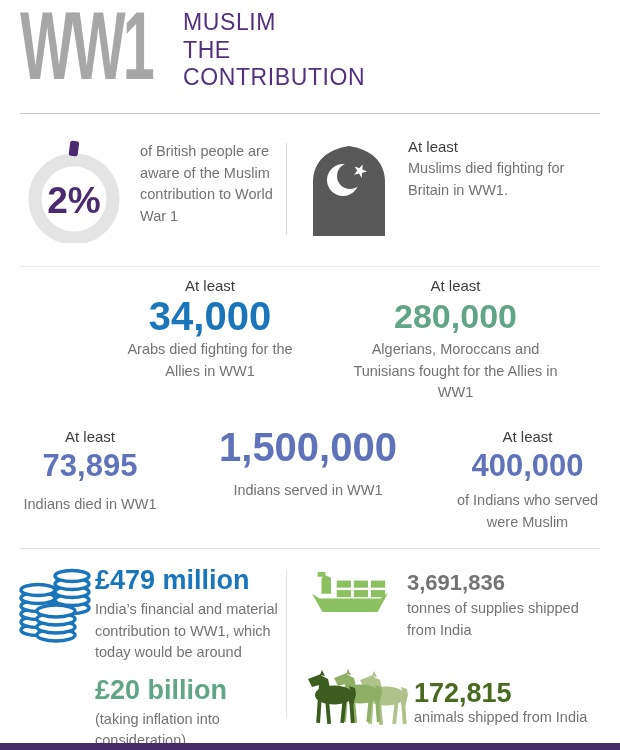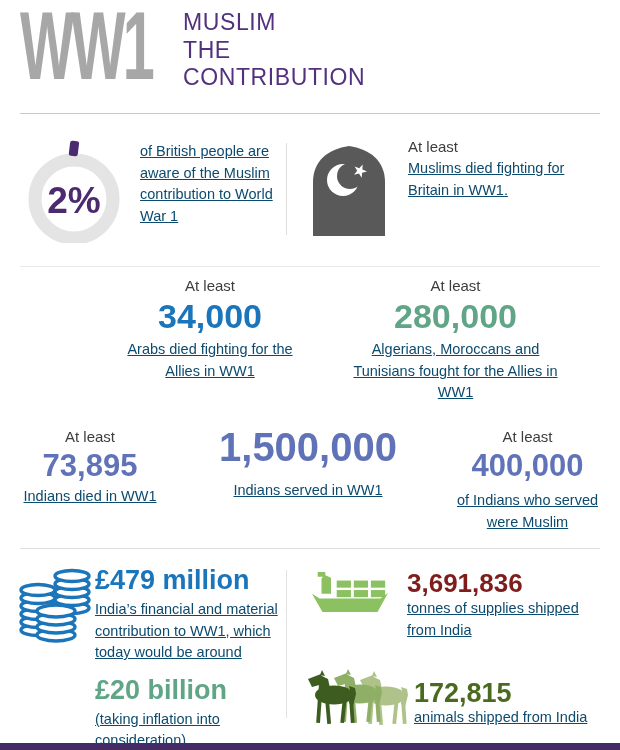--- a/index.html
+++ b/index.html
@@ -3,69 +3,69 @@
 <meta charset="utf-8">
 <style>
   html,body{margin:0;padding:0;background:#fff;}
   .page{position:relative;width:620px;height:750px;background:#fff;overflow:hidden;
         font-family:"Liberation Sans","DejaVu Sans",sans-serif;color:#3d3d3d;}
   .abs{position:absolute;}
   .hr{position:absolute;left:20px;width:580px;height:1px;}
   .vr{position:absolute;width:1px;background:#dcdcdc;}
   .prefix{font-size:15px;line-height:18px;color:#3d3d3d;}
   .num{font-weight:700;white-space:nowrap;}
-  .cap{font-size:14.5px;line-height:21.5px;color:#0c4a6e;text-decoration:underline;}
+  .cap{font-size:14.5px;line-height:21.5px;color:#737373;}
   .center{text-align:center;}
 
   
   .logo{left:20px;top:6px;font-size:96px;line-height:80px;font-weight:800;color:#a7a7a7;
         letter-spacing:-5px;transform:scaleX(0.6);transform-origin:left top;}
   .title{left:183px;top:9px;font-size:23px;line-height:27.5px;letter-spacing:0.6px;color:#53317e;}
 
   
   .donut-svg{left:26px;top:139px;}
   .percent{left:26px;top:180px;width:96px;font-size:37px;font-weight:700;color:#4b2a70;text-align:center;}
   .aware-cap{left:140px;top:141px;width:152px;}
   .v1{left:286px;top:143px;height:92px;}
   .tomb-svg{left:313px;top:144px;}
   .r1r{left:408px;top:138px;width:195px;}
   .r1r .num{font-size:38px;line-height:46px;color:#1b75ba;}
   .r1r .cap{width:185px;margin-top:2px;}
 
   
   .r2a{left:105px;top:277px;width:210px;}
   .r2b{left:348px;top:277px;width:215px;}
-  .r2a .num{font-size:34px;line-height:42px;color:#1b75ba;}
+  .r2a .num{font-size:40px;line-height:42px;color:#1b75ba;}
   .r2b .num{font-size:34px;line-height:42px;color:#5fa586;}
   .r2a .cap{width:170px;margin:2px auto 0;}
   .r2b .cap{width:215px;margin:2px auto 0;}
 
   
   .peri{color:#6173b8;}
   .r3a{left:15px;top:428px;width:150px;}
   .r3b{left:208px;top:423px;width:200px;}
   .r3c{left:440px;top:428px;width:175px;}
   .r3a .num,.r3c .num{font-size:31px;line-height:40px;}
   .r3b .num{font-size:40px;line-height:48px;}
-  .r3a .cap{margin-top:0;}
+  .r3a .cap{margin-top:8px;}
   .r3b .cap{margin-top:9px;}
   .r3c .cap{width:165px;margin:4px auto 0;}
 
   
   .coins-svg{left:18px;top:564px;}
   .r4l{left:95px;top:565px;width:208px;}
   .r4l .num{font-size:27px;line-height:31px;}
   .blue{color:#1b75ba;} .sage{color:#5fa586;}
   .r4l .cap{margin-top:3px;}
   .cap-narrow{width:168px;}
   .gap-top{margin-top:11px;}
   .v2{left:286px;top:570px;height:148px;background:#e2e2e2;}
   .ship-svg{left:312px;top:569px;}
   .ship-txt{left:407px;top:568px;width:200px;}
-  .ship-txt .num{font-size:26px;line-height:30px;color:#7f1d1d;}
+  .ship-txt .num{font-size:22px;line-height:30px;color:#737373;}
   .horses-svg{left:306px;top:668px;}
   .horses-txt{left:414px;top:679px;width:200px;}
   .horses-txt .num{font-size:27px;line-height:28px;color:#4a6b1f;}
   .horses-txt .cap{line-height:20px;}
 
   .footer-bar{position:absolute;left:0;right:0;bottom:0;height:7px;background:#452a68;}
 </style>
 </head>
 <body>
 

